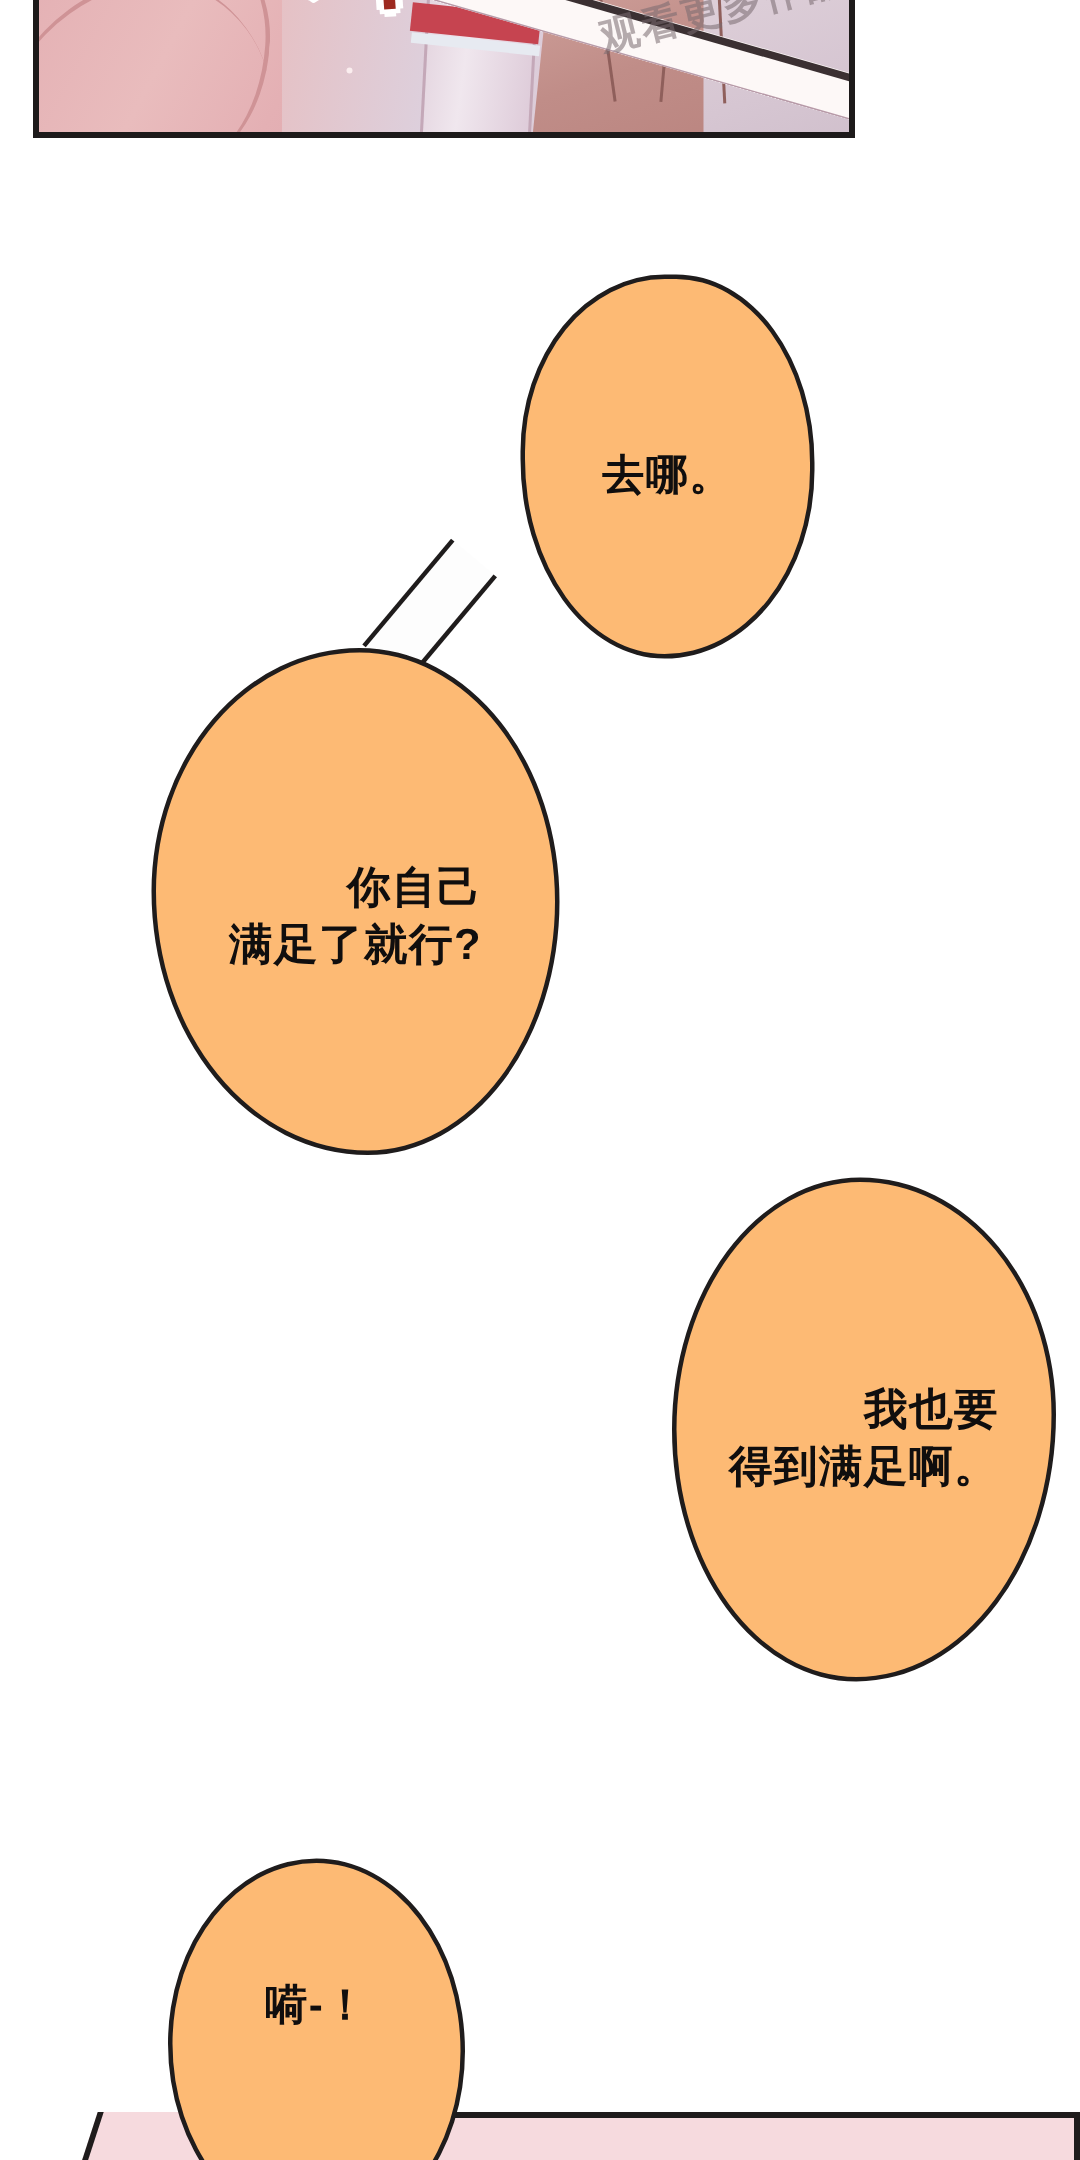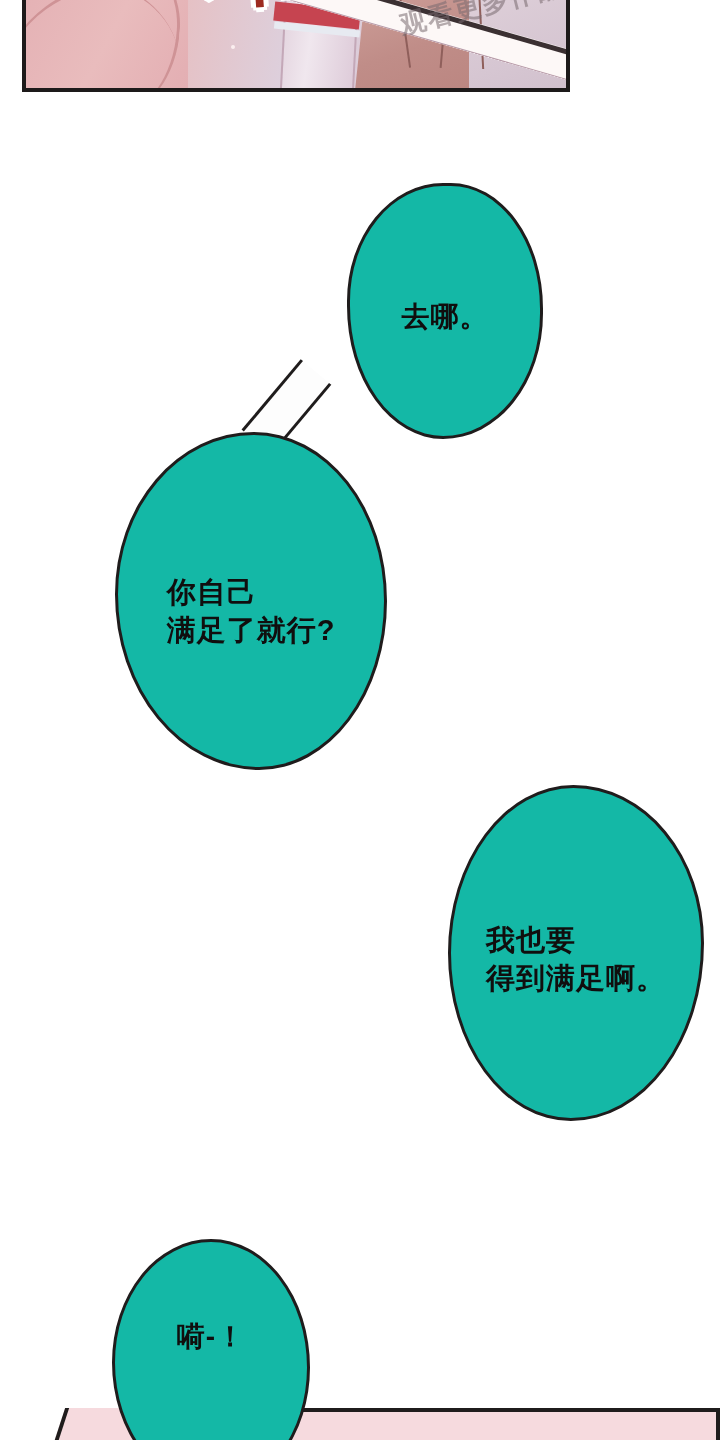--- a/index.html
+++ b/index.html
@@ -182,27 +182,27 @@
     font-weight: bold;
     white-space: nowrap;
     letter-spacing: 2px;
   }
   .wm-1 { left: 352px; top: -12px; transform: rotate(-14deg); }
   .wm-2 { left: 372px; top: 14px; transform: rotate(-14deg); }
 
   
   .bubble {
     position: absolute;
-    background: #14b8a6;
+    background: #fdba74;
     border: 3px solid #1f1c1c;
     display: flex;
     align-items: center;
     justify-content: center;
     box-sizing: border-box;
-    text-align: left;
+    text-align: right;
   }
   .bubble-text {
     color: #100e0e;
     font-weight: bold;
     line-height: 1.32;
     white-space: pre-line;
     letter-spacing: 1px;
   }
 
   
@@ -230,21 +230,21 @@
     top: 372px;
     width: 34px;
     height: 92px;
     transform: rotate(40deg);
     transform-origin: 50% 0;
     z-index: 2;
   }
 
   
   #bubble-2 {
-    left: 115px;
+    left: 101px;
     top: 432px;
     width: 272px;
     height: 338px;
     border-radius: 51% 49% 47% 53% / 48% 50% 50% 52%;
     z-index: 3;
   }
   #bubble-2 .bubble-text {
     font-size: 29px;
     transform: translateY(10px);
   }

